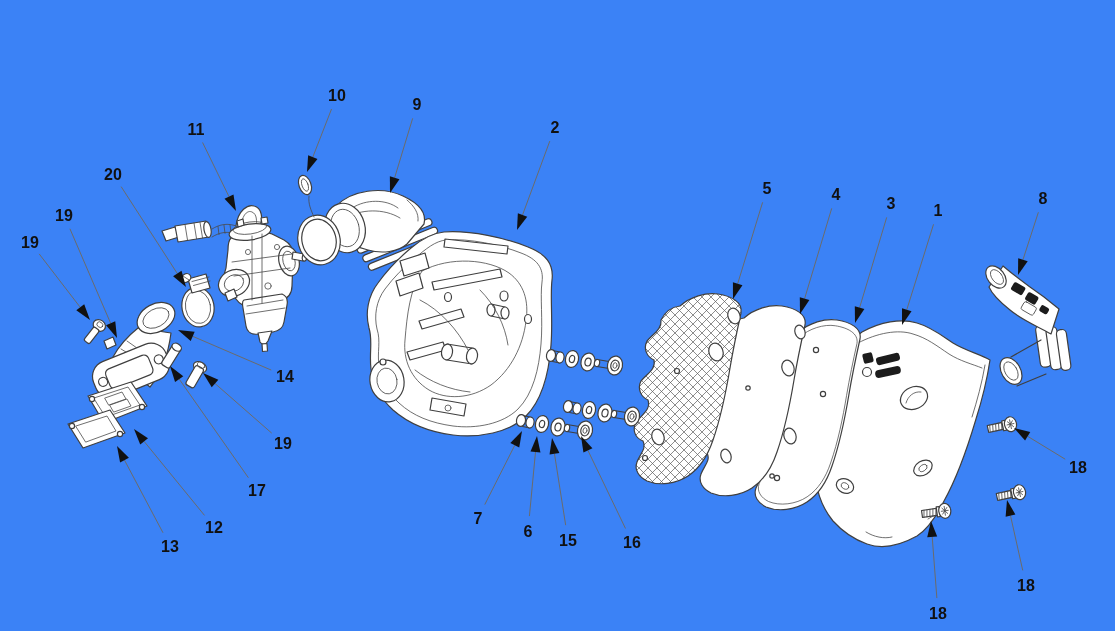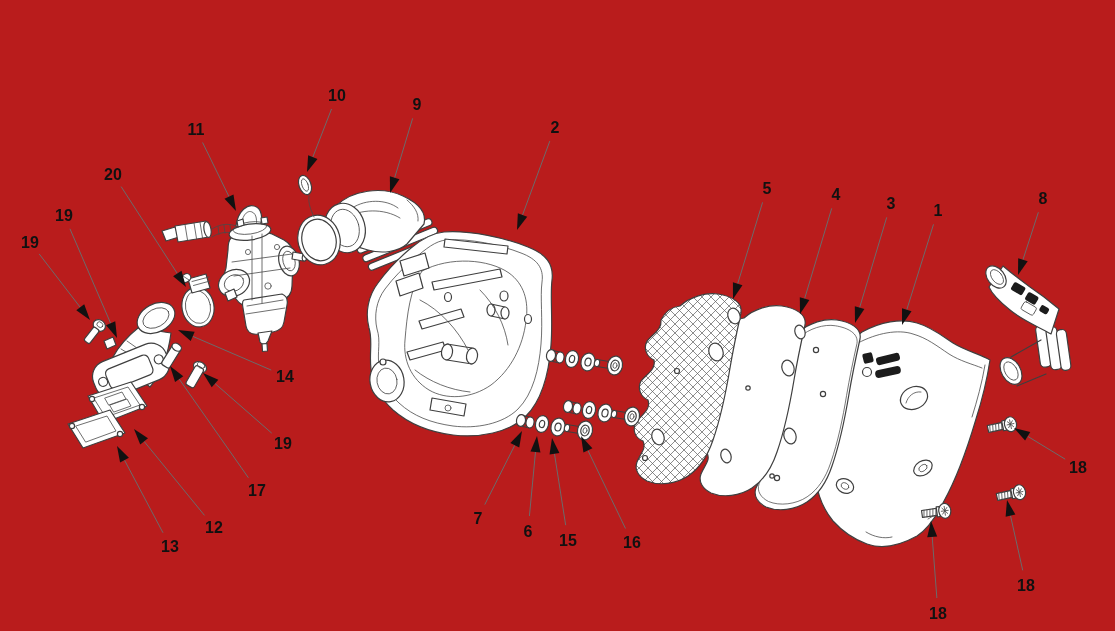--- a/index.html
+++ b/index.html
@@ -1,16 +1,16 @@
 <!DOCTYPE html>
 <html><head>
 <meta charset="utf-8">
 <style>
   html,body{margin:0;padding:0;background:#ffffff;}
-  .stage{position:relative;width:1115px;height:631px;background:#b91c1c;overflow:hidden;}
+  .stage{position:relative;width:1115px;height:631px;background:#3b82f6;overflow:hidden;}
   svg{display:block}
   .callout-num{font-family:"Liberation Sans","DejaVu Sans",sans-serif;font-weight:bold;font-size:16px;fill:#111111;text-anchor:middle;}
   .ln{stroke:#6b6b6b;stroke-width:1;fill:none;}
   .part{stroke:#3f3f3f;stroke-width:1.2;fill:#ffffff;stroke-linejoin:round;stroke-linecap:round;}
   .thin{stroke:#4a4a4a;stroke-width:0.8;fill:none;stroke-linejoin:round;stroke-linecap:round;}
   .dark{fill:#1c1c1c;stroke:none;}
 </style>
 </head>
 <body>
 

